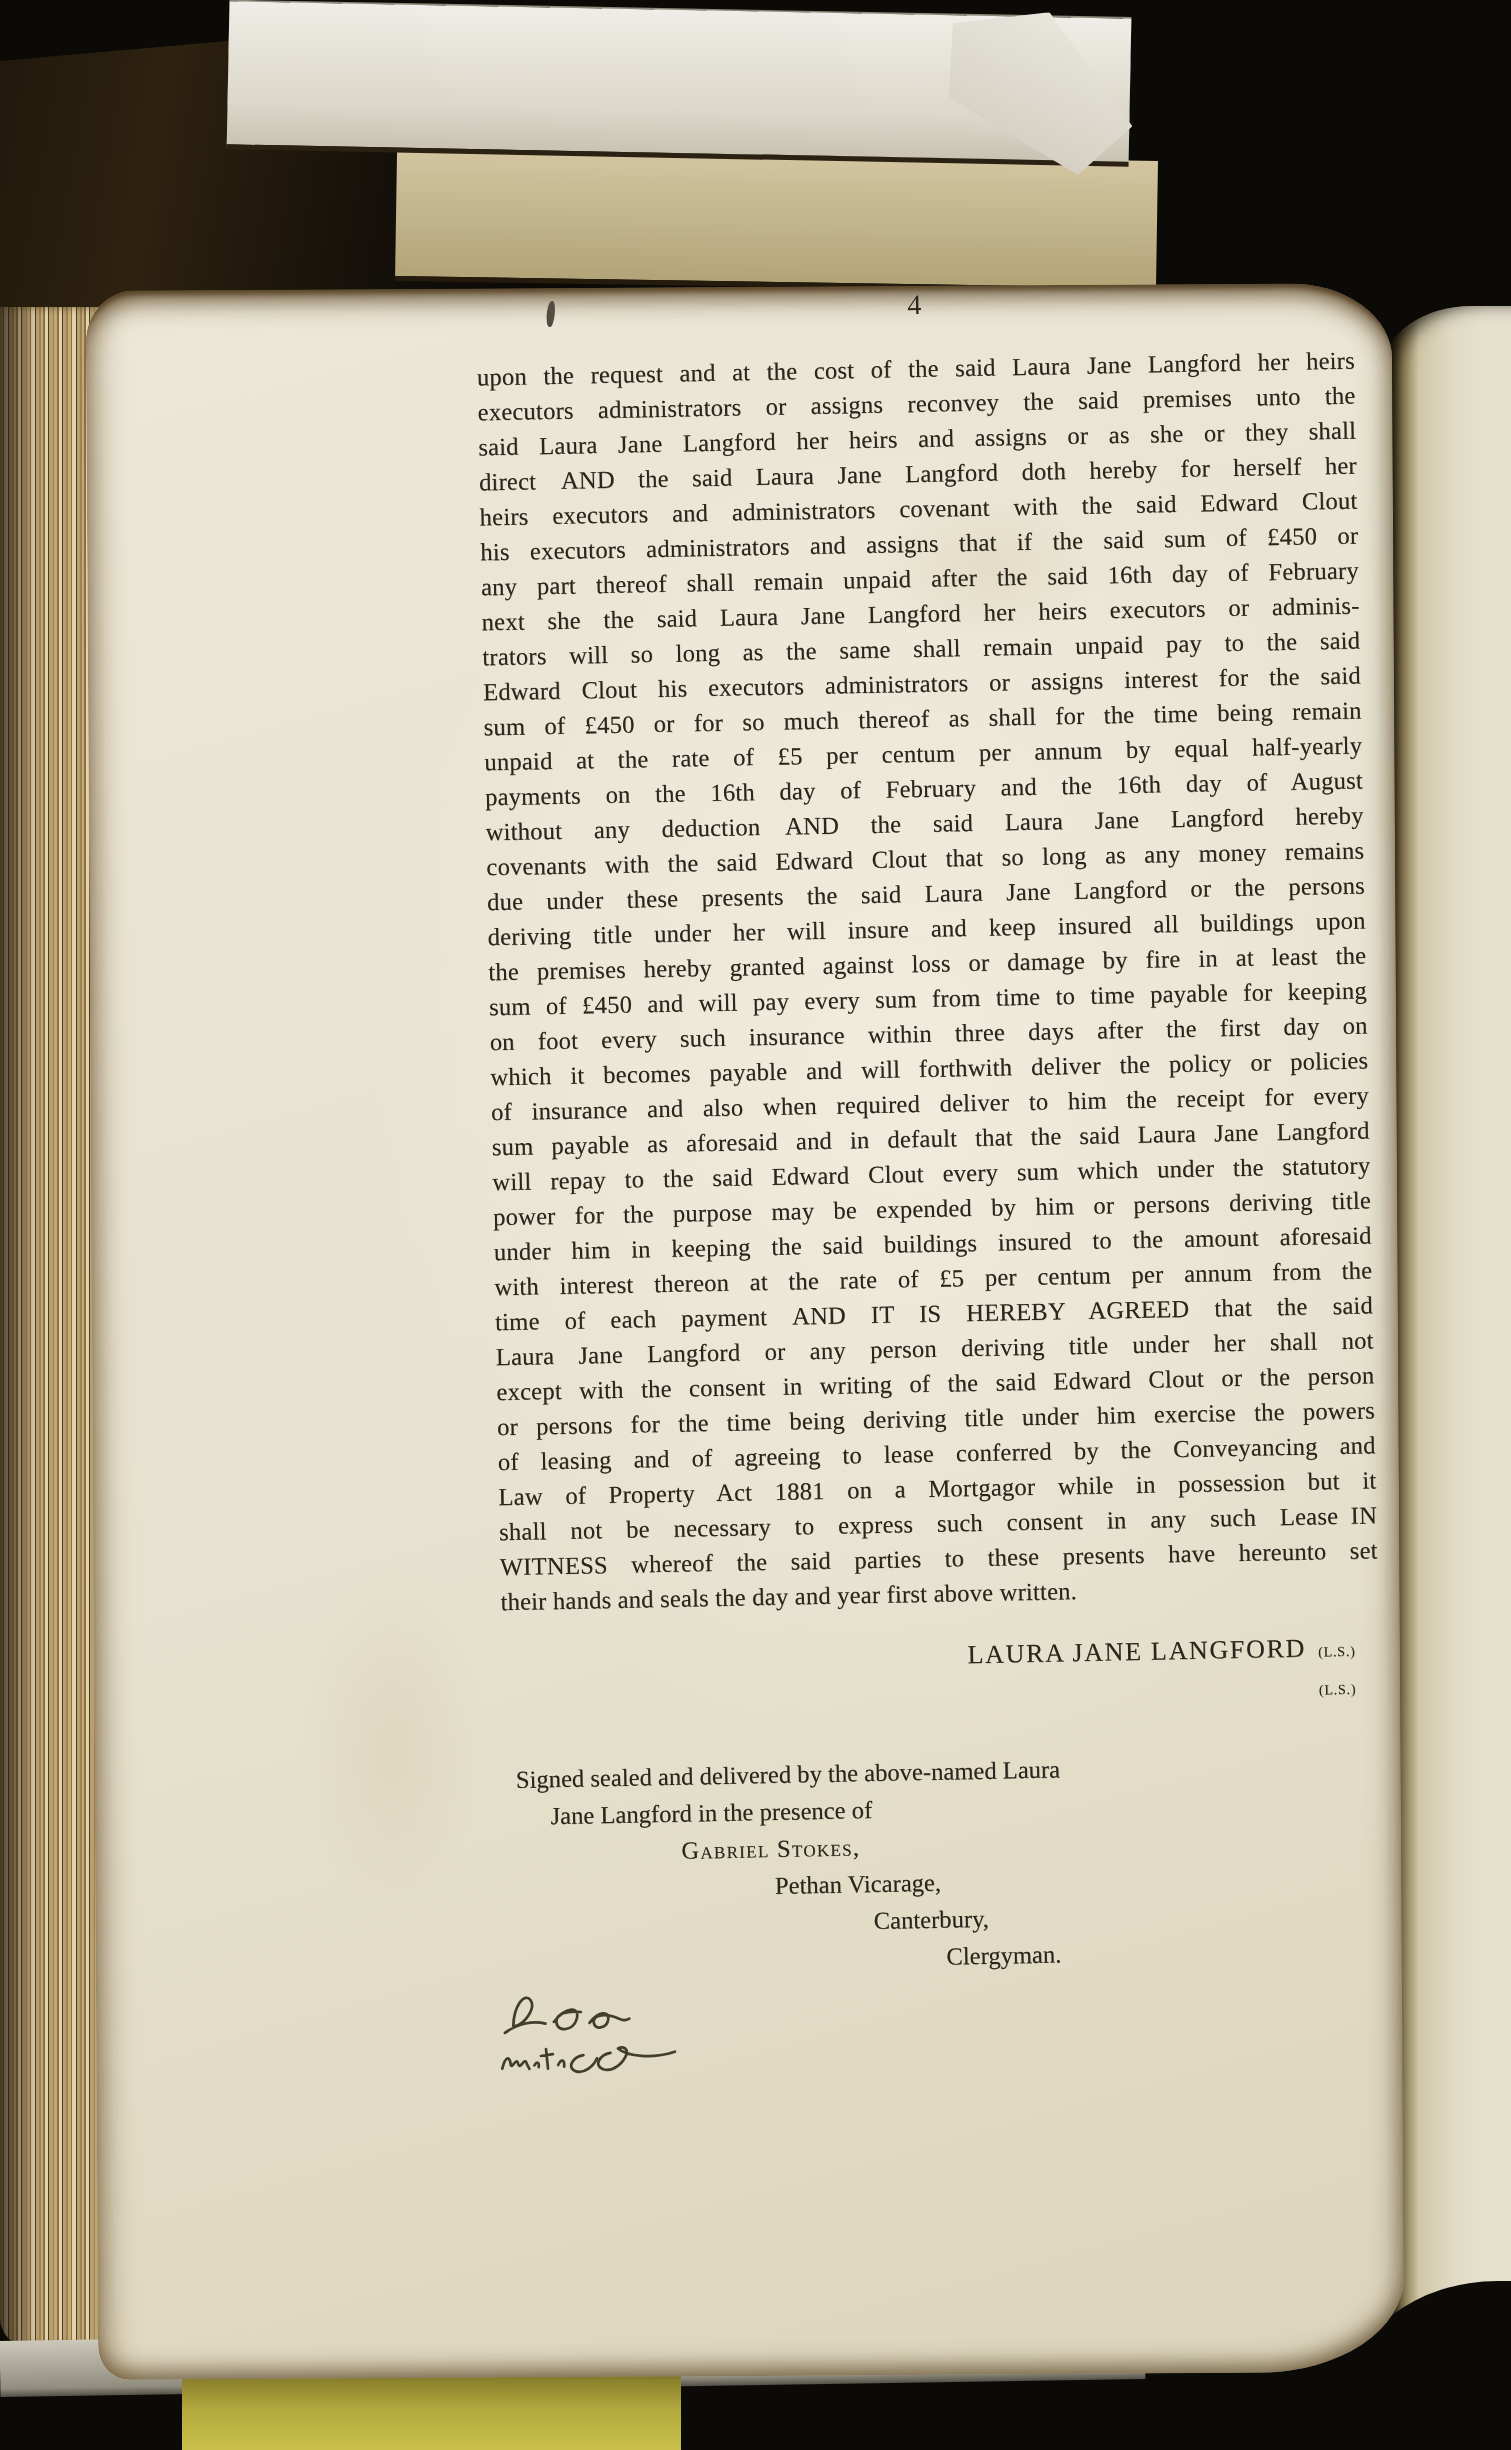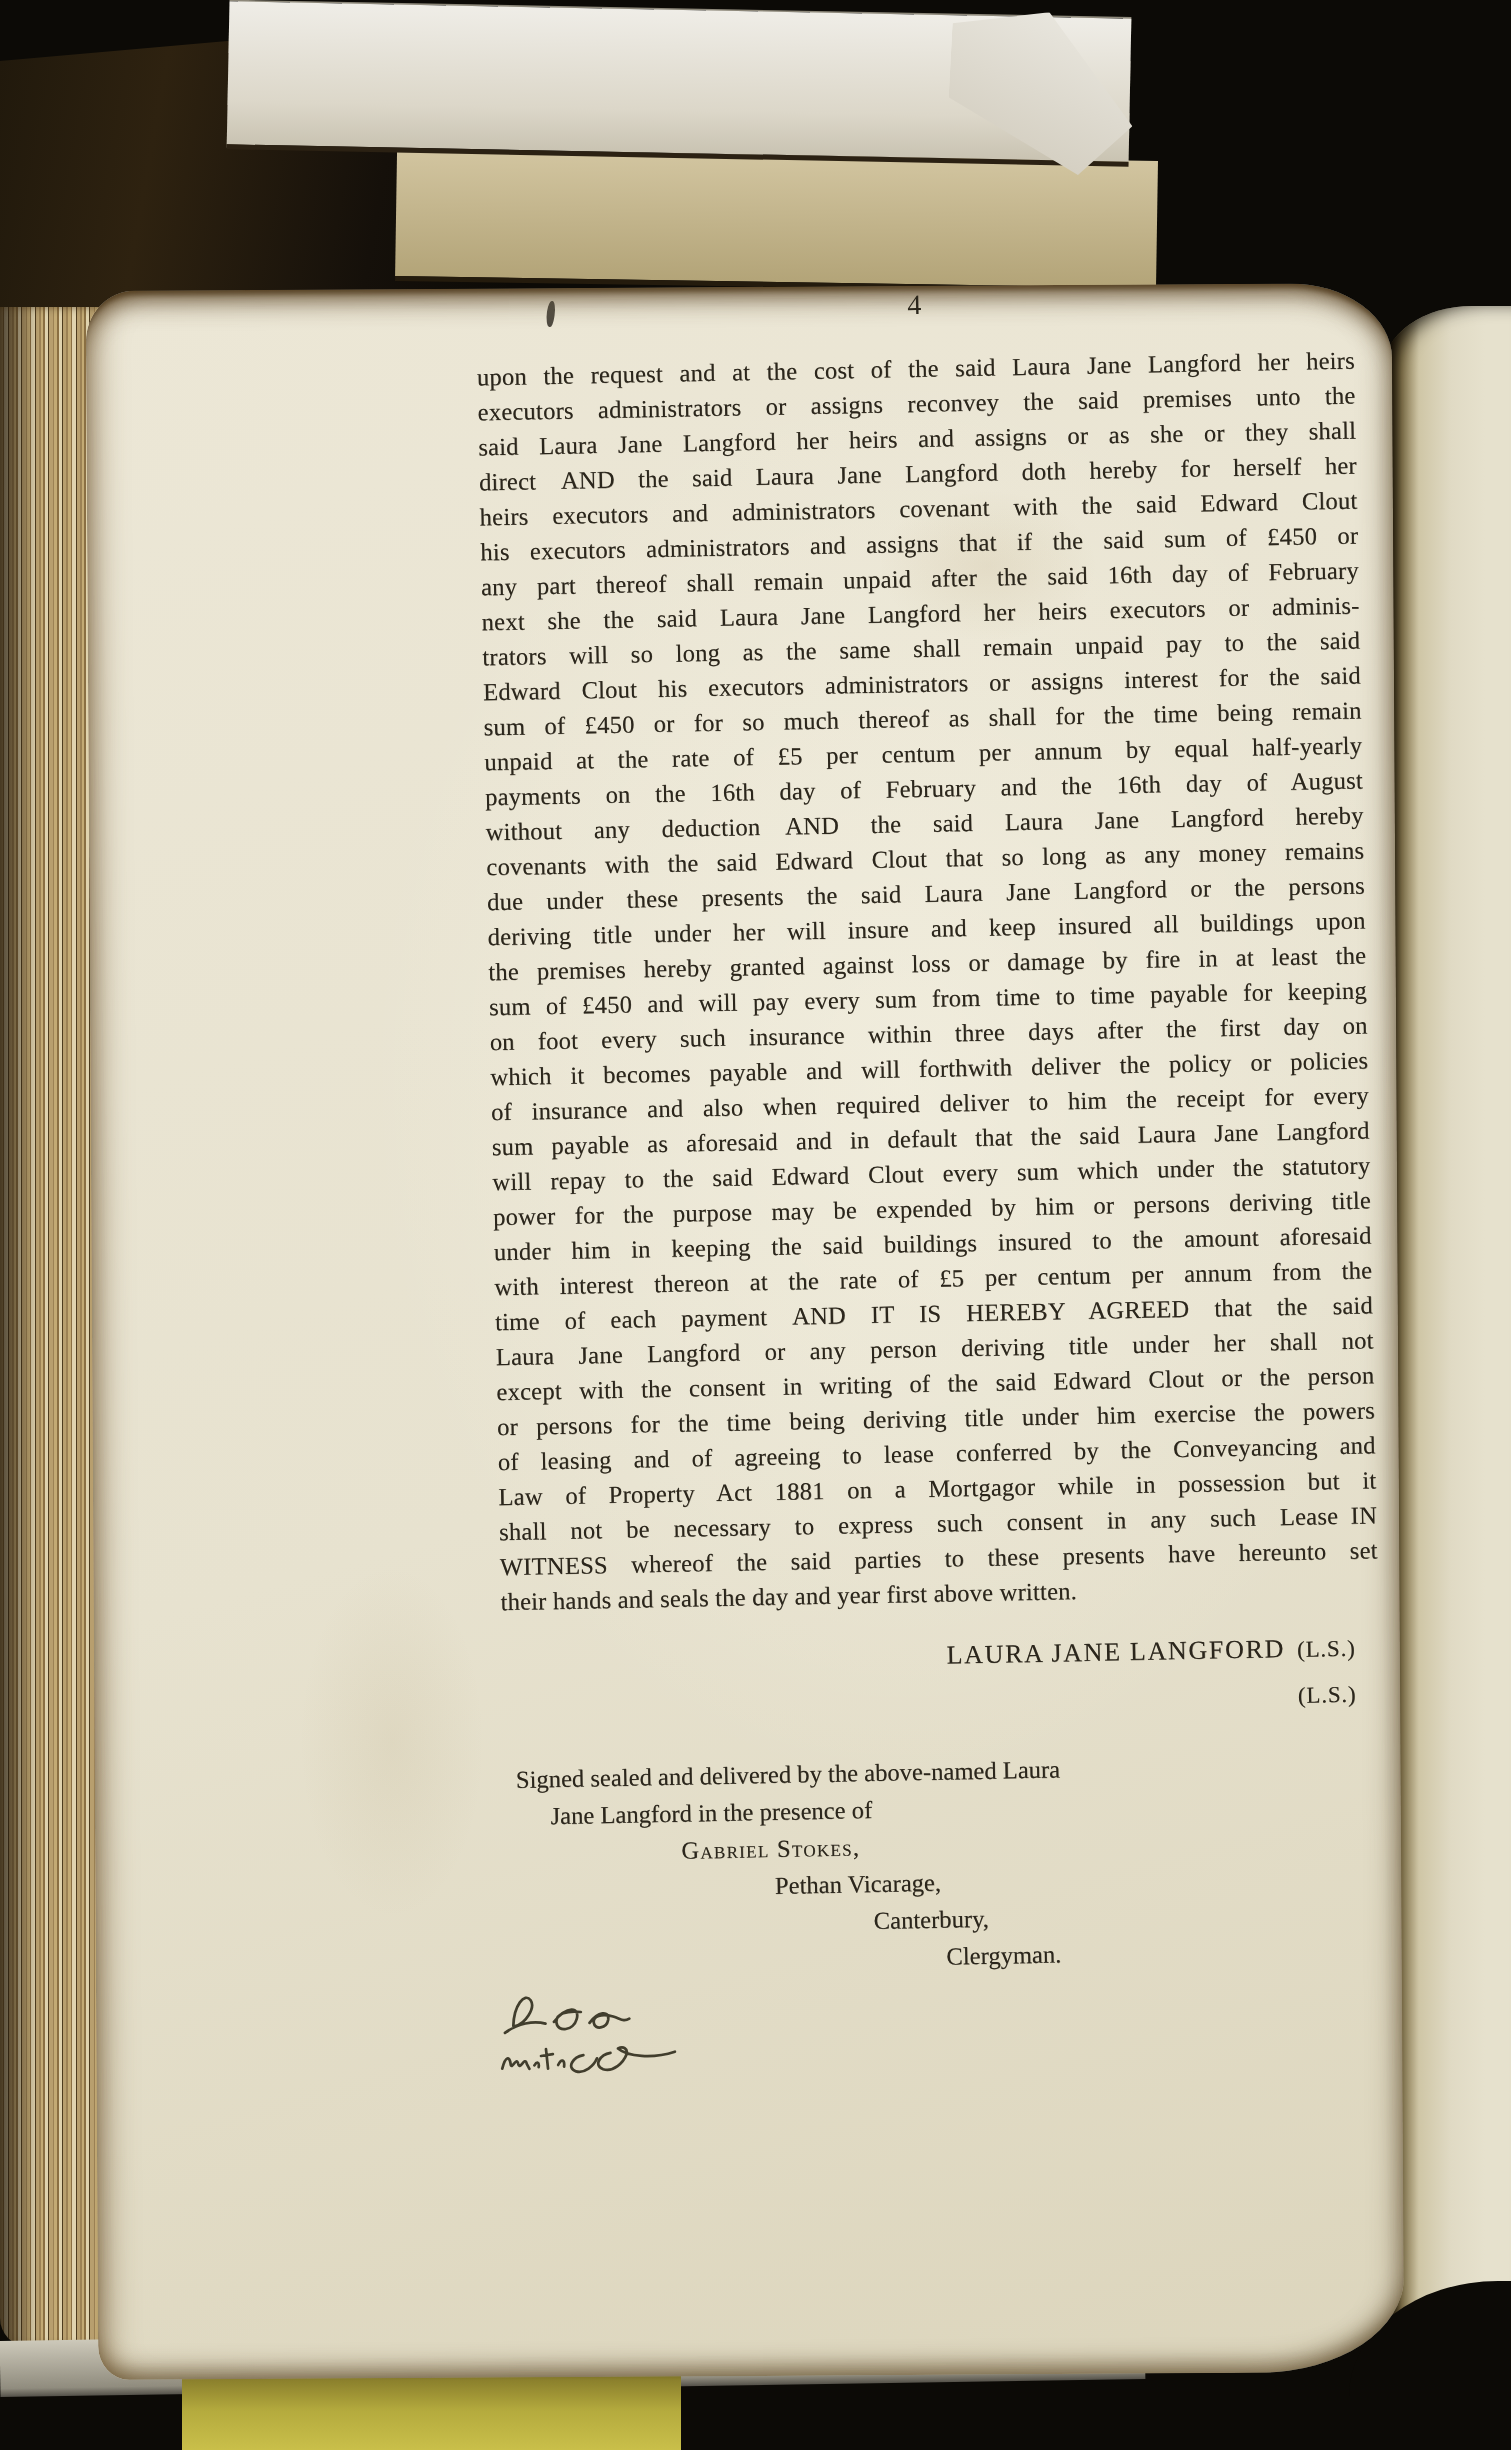--- a/index.html
+++ b/index.html
@@ -124,21 +124,21 @@
   .bline { text-align: justify; text-align-last: justify; white-space: normal; }
   .bline.last { text-align-last: left; }
 
   .sig-row {
     position: absolute; left: 406px; width: 878px; text-align: right;
     padding-right: 24px; box-sizing: border-box;
     text-shadow: 0.3px 0.3px 0.4px rgba(35,28,16,.45);
   }
   .sig-name-row { top: 1366px; font-size: 26px; letter-spacing: 1.7px; }
   .sig-seal-row { top: 1415px; }
-  .seal { font-size: 23px; letter-spacing: 0.8px; }
+  .seal { font-size: 14px; letter-spacing: 0.8px; }
   .sig-name-row .seal { margin-left: 12px; }
 
   .attestation {
     position: absolute; left: 406px; top: 1478px; width: 878px;
     font-size: 24.6px; line-height: 37px;
     text-shadow: 0.3px 0.3px 0.4px rgba(35,28,16,.45);
   }
   .att-0 { margin-left: 12px; }
   .att-1 { margin-left: 46px; }
   .att-2 { margin-left: 176px; font-variant: small-caps; letter-spacing: 1.3px; }

